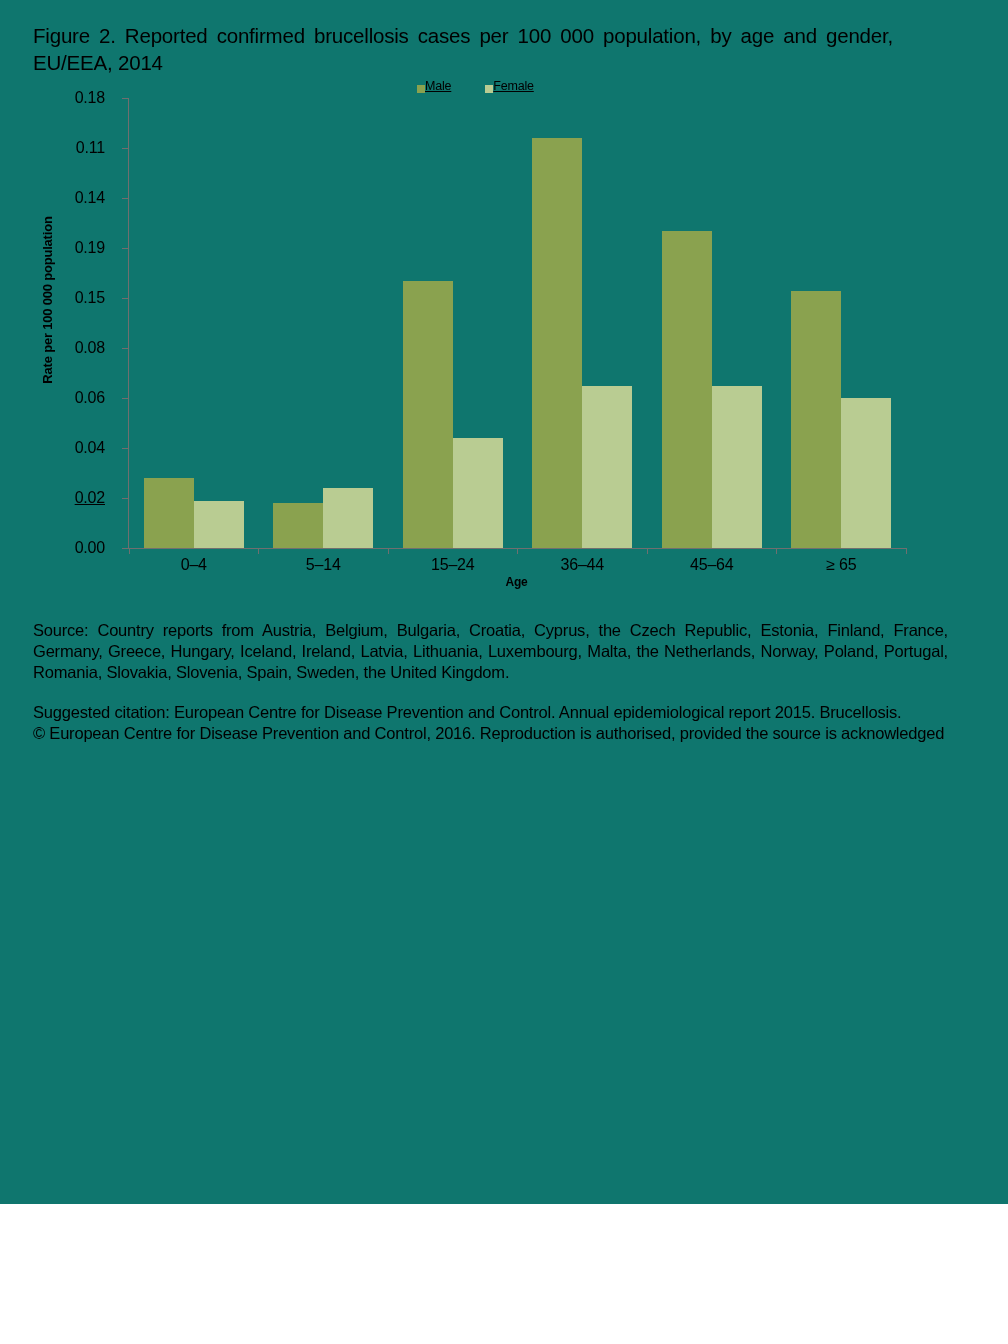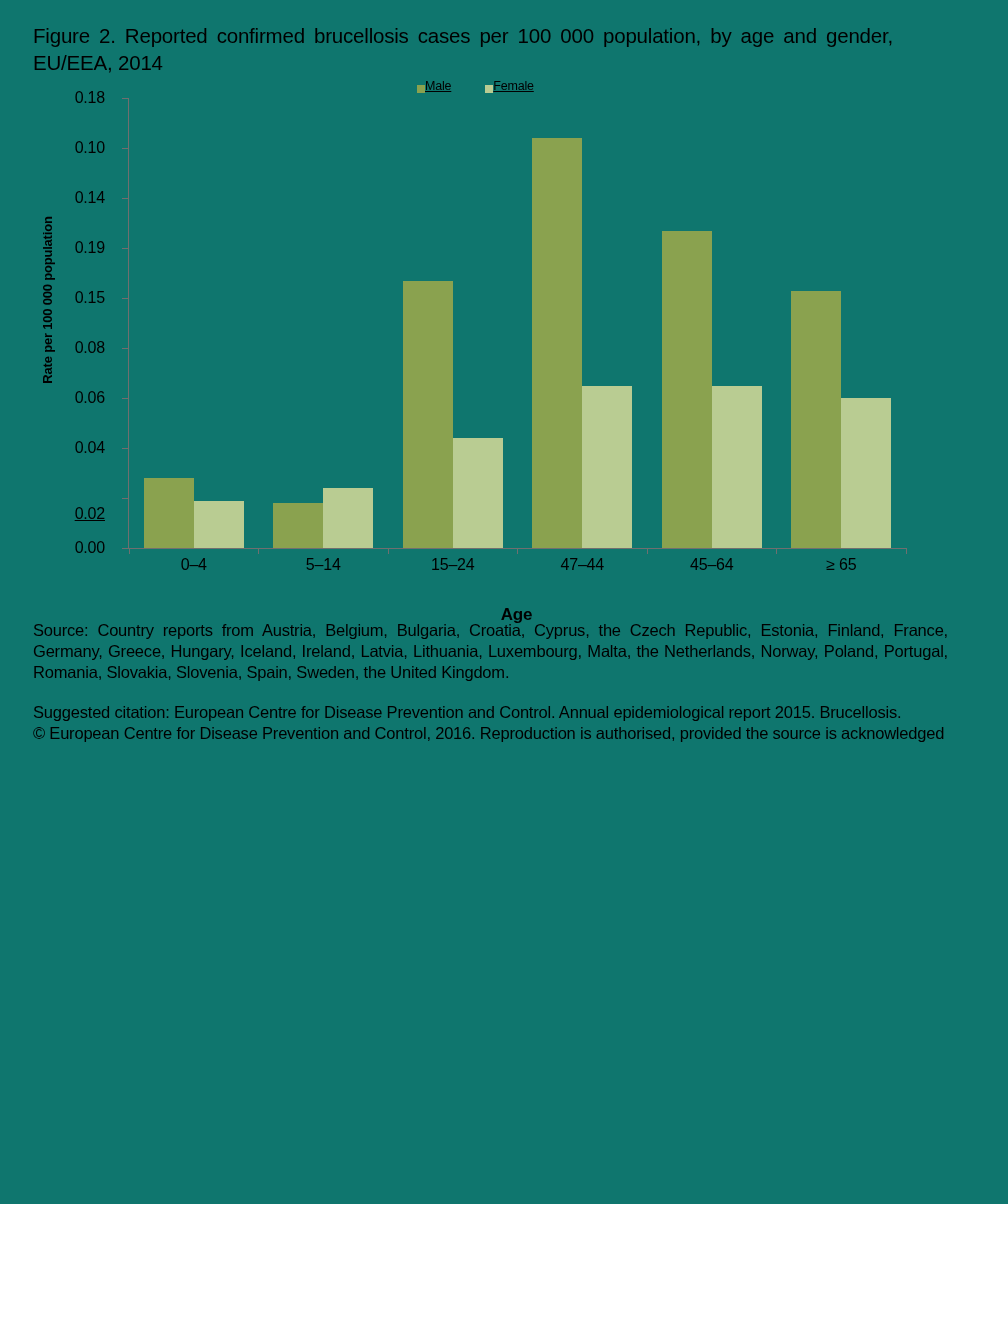--- a/index.html
+++ b/index.html
@@ -32,22 +32,22 @@
     position:absolute;right:100%;margin-right:24px;width:42px;text-align:right;
     font-size:16px;line-height:16px;letter-spacing:-0.2px;
   }
   .xtick{position:absolute;bottom:-6px;width:1px;height:6px;background:#6f6f6f;}
   .bar{position:absolute;bottom:0;}
   .xlab{
     position:absolute;top:100%;margin-top:8px;text-align:center;
     font-size:16px;letter-spacing:-0.2px;
   }
   .x-axis-title{
-    position:absolute;left:128px;top:605px;width:777px;text-align:center;
-    font-size:17px;font-weight:bold;letter-spacing:-0.2px;
+    position:absolute;left:128px;top:575px;width:777px;text-align:center;
+    font-size:12px;font-weight:bold;letter-spacing:-0.2px;
   }
   .footer{
     position:absolute;left:33px;top:620px;width:915px;
     font-size:16.5px;line-height:21px;letter-spacing:-0.2px;
   }
   .footer p{margin:0;}
   p.source{text-align:justify;margin-bottom:19px;}
   .cit-line{display:block;}
 </style>
 </head>
@@ -70,56 +70,56 @@
       <span>Female</span>
     </div>
   </div>
 
   <div class="y-axis-title">Rate per 100 000 population</div>
 
   <div class="plot">
       <div class="ytick" style="top: 449.5px;"></div>
       <div class="ylab" style="top: 442px;">0.00</div>
       <div class="ytick" style="top: 399.5px;"></div>
-      <div class="ylab" style="top: 408px; text-decoration: underline;">0.02</div>
+      <div class="ylab" style="top: 392px; text-decoration: underline;">0.02</div>
       <div class="ytick" style="top: 349.5px;"></div>
       <div class="ylab" style="top: 342px;">0.04</div>
       <div class="ytick" style="top: 299.5px;"></div>
       <div class="ylab" style="top: 292px;">0.06</div>
       <div class="ytick" style="top: 249.5px;"></div>
       <div class="ylab" style="top: 242px;">0.08</div>
       <div class="ytick" style="top: 199.5px;"></div>
       <div class="ylab" style="top: 192px;">0.15</div>
       <div class="ytick" style="top: 149.5px;"></div>
       <div class="ylab" style="top: 142px;">0.19</div>
       <div class="ytick" style="top: 99.5px;"></div>
       <div class="ylab" style="top: 92px;">0.14</div>
       <div class="ytick" style="top: 49.5px;"></div>
-      <div class="ylab" style="top: 42px;">0.10</div>
+      <div class="ylab" style="top: 42px;">0.11</div>
       <div class="ytick" style="top: -0.5px;"></div>
       <div class="ylab" style="top: -8px;">0.18</div>
       <div class="xtick" style="left: -0.5px;"></div>
       <div class="xtick" style="left: 129px;"></div>
       <div class="xtick" style="left: 258.5px;"></div>
       <div class="xtick" style="left: 388px;"></div>
       <div class="xtick" style="left: 517.5px;"></div>
       <div class="xtick" style="left: 647px;"></div>
       <div class="xtick" style="left: 776.5px;"></div>
       <div class="bar" style="left: 14.75px; width: 50px; height: 70px; background: rgb(138, 162, 79);"></div>
       <div class="bar" style="left: 64.75px; width: 50px; height: 47.5px; background: rgb(185, 204, 146);"></div>
       <div class="xlab" style="left: 0px; width: 129.5px;">0–4</div>
       <div class="bar" style="left: 144.25px; width: 50px; height: 45px; background: rgb(138, 162, 79);"></div>
       <div class="bar" style="left: 194.25px; width: 50px; height: 60px; background: rgb(185, 204, 146);"></div>
       <div class="xlab" style="left: 129.5px; width: 129.5px;">5–14</div>
       <div class="bar" style="left: 273.75px; width: 50px; height: 267.5px; background: rgb(138, 162, 79);"></div>
       <div class="bar" style="left: 323.75px; width: 50px; height: 110px; background: rgb(185, 204, 146);"></div>
       <div class="xlab" style="left: 259px; width: 129.5px;">15–24</div>
       <div class="bar" style="left: 403.25px; width: 50px; height: 410px; background: rgb(138, 162, 79);"></div>
       <div class="bar" style="left: 453.25px; width: 50px; height: 162.5px; background: rgb(185, 204, 146);"></div>
-      <div class="xlab" style="left: 388.5px; width: 129.5px;">47–44</div>
+      <div class="xlab" style="left: 388.5px; width: 129.5px;">36–44</div>
       <div class="bar" style="left: 532.75px; width: 50px; height: 317.5px; background: rgb(138, 162, 79);"></div>
       <div class="bar" style="left: 582.75px; width: 50px; height: 162.5px; background: rgb(185, 204, 146);"></div>
       <div class="xlab" style="left: 518px; width: 129.5px;">45–64</div>
       <div class="bar" style="left: 662.25px; width: 50px; height: 257.5px; background: rgb(138, 162, 79);"></div>
       <div class="bar" style="left: 712.25px; width: 50px; height: 150px; background: rgb(185, 204, 146);"></div>
       <div class="xlab" style="left: 647.5px; width: 129.5px;">≥ 65</div>
     </div>
 
   <div class="x-axis-title">Age</div>
 

